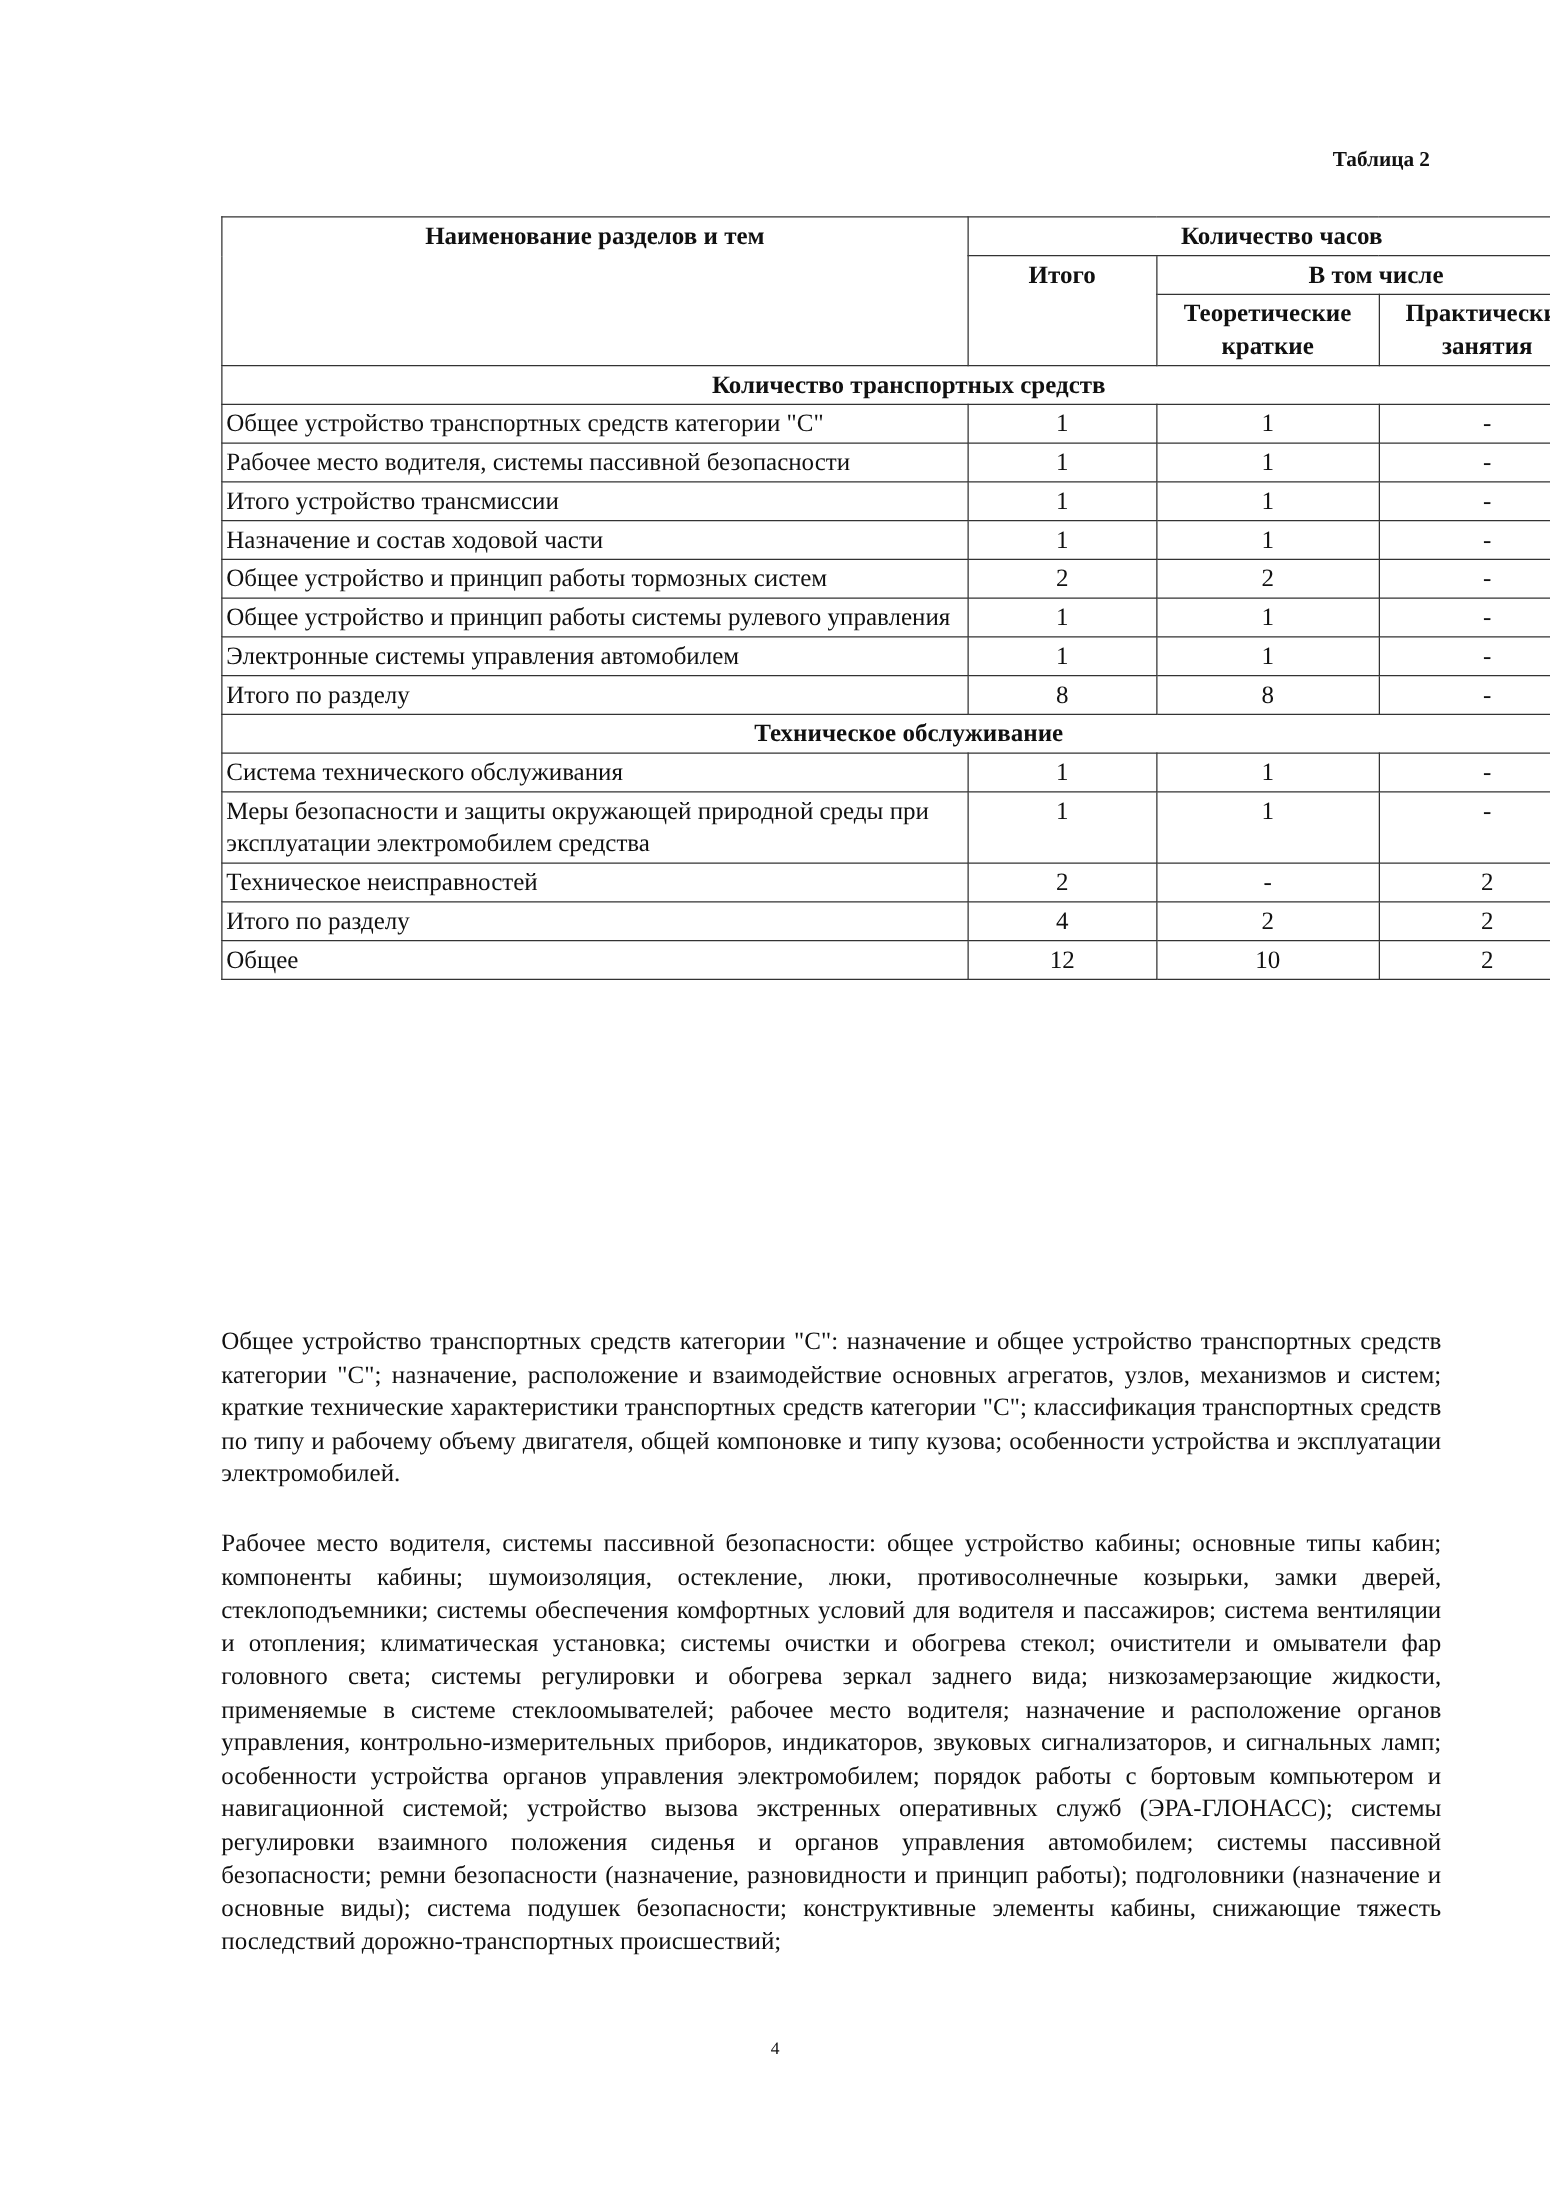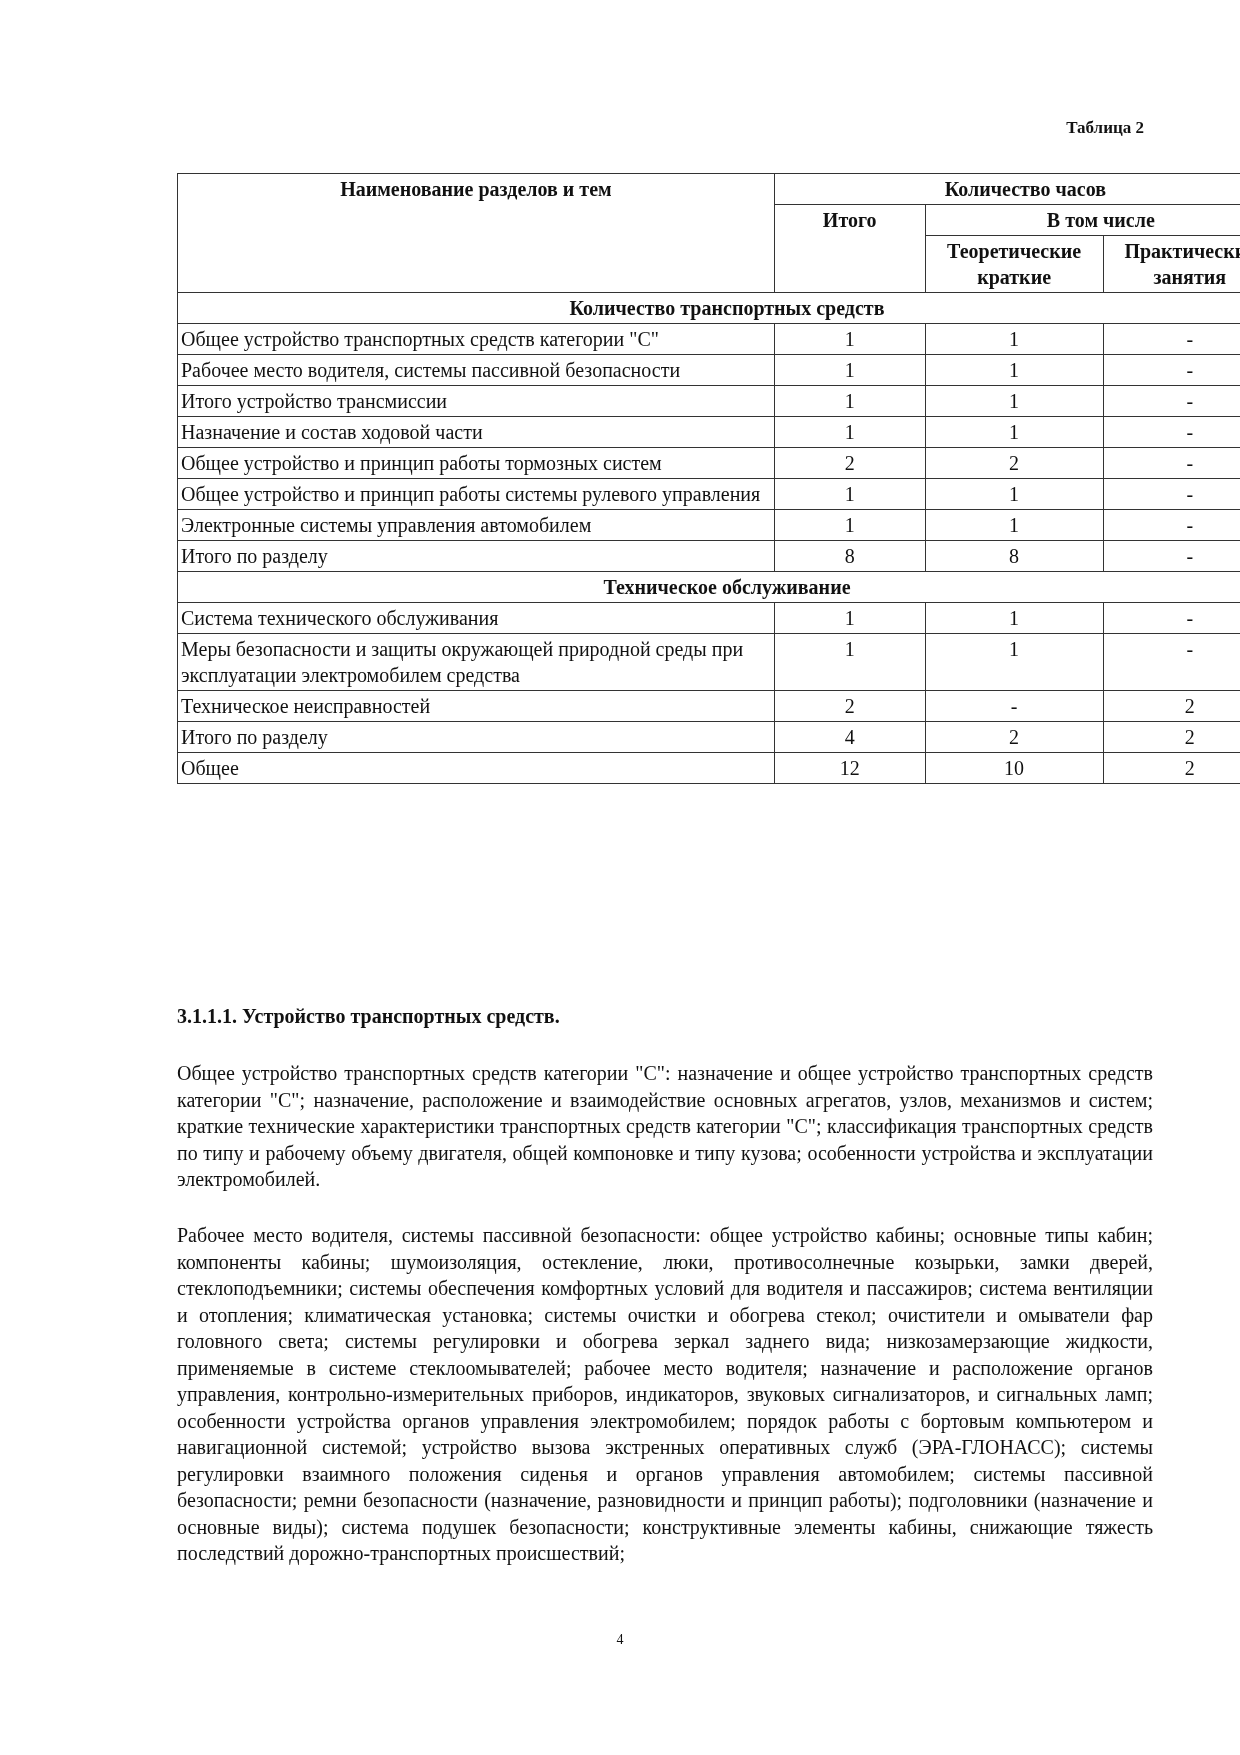--- a/index.html
+++ b/index.html
@@ -126,18 +126,17 @@
         </tr>
         <tr>
           <td>Общее</td>
           <td class="num">12</td>
           <td class="num">10</td>
           <td class="num">2</td>
         </tr>
       </tbody>
   </table>
 
-  <div class="heading">3.1.1.1. Устройство транспортных средств.</div>
   <div class="para p1">Общее устройство транспортных средств категории "C": назначение и общее устройство транспортных средств категории "C"; назначение, расположение и взаимодействие основных агрегатов, узлов, механизмов и систем; краткие технические характеристики транспортных средств категории "C"; классификация транспортных средств по типу и рабочему объему двигателя, общей компоновке и типу кузова; особенности устройства и эксплуатации электромобилей.</div>
   <div class="para p2">Рабочее место водителя, системы пассивной безопасности: общее устройство кабины; основные типы кабин; компоненты кабины; шумоизоляция, остекление, люки, противосолнечные козырьки, замки дверей, стеклоподъемники; системы обеспечения комфортных условий для водителя и пассажиров; система вентиляции и отопления; климатическая установка; системы очистки и обогрева стекол; очистители и омыватели фар головного света; системы регулировки и обогрева зеркал заднего вида; низкозамерзающие жидкости, применяемые в системе стеклоомывателей; рабочее место водителя; назначение и расположение органов управления, контрольно-измерительных приборов, индикаторов, звуковых сигнализаторов, и сигнальных ламп; особенности устройства органов управления электромобилем; порядок работы с бортовым компьютером и навигационной системой; устройство вызова экстренных оперативных служб (ЭРА-ГЛОНАСС); системы регулировки взаимного положения сиденья и органов управления автомобилем; системы пассивной безопасности; ремни безопасности (назначение, разновидности и принцип работы); подголовники (назначение и основные виды); система подушек безопасности; конструктивные элементы кабины, снижающие тяжесть последствий дорожно-транспортных происшествий;</div>
 
   <div class="page-number">4</div>
 </div>
 
 </body></html>

